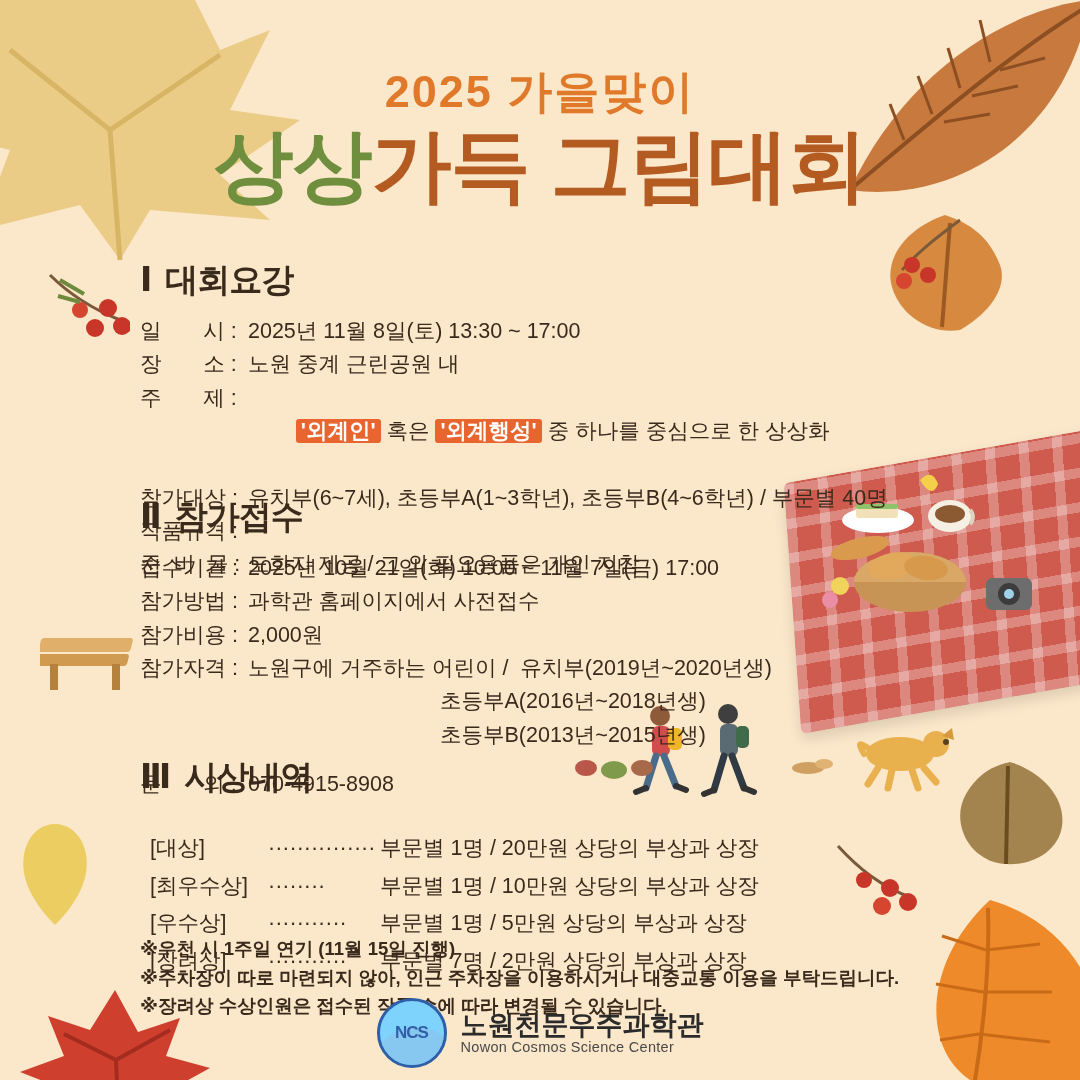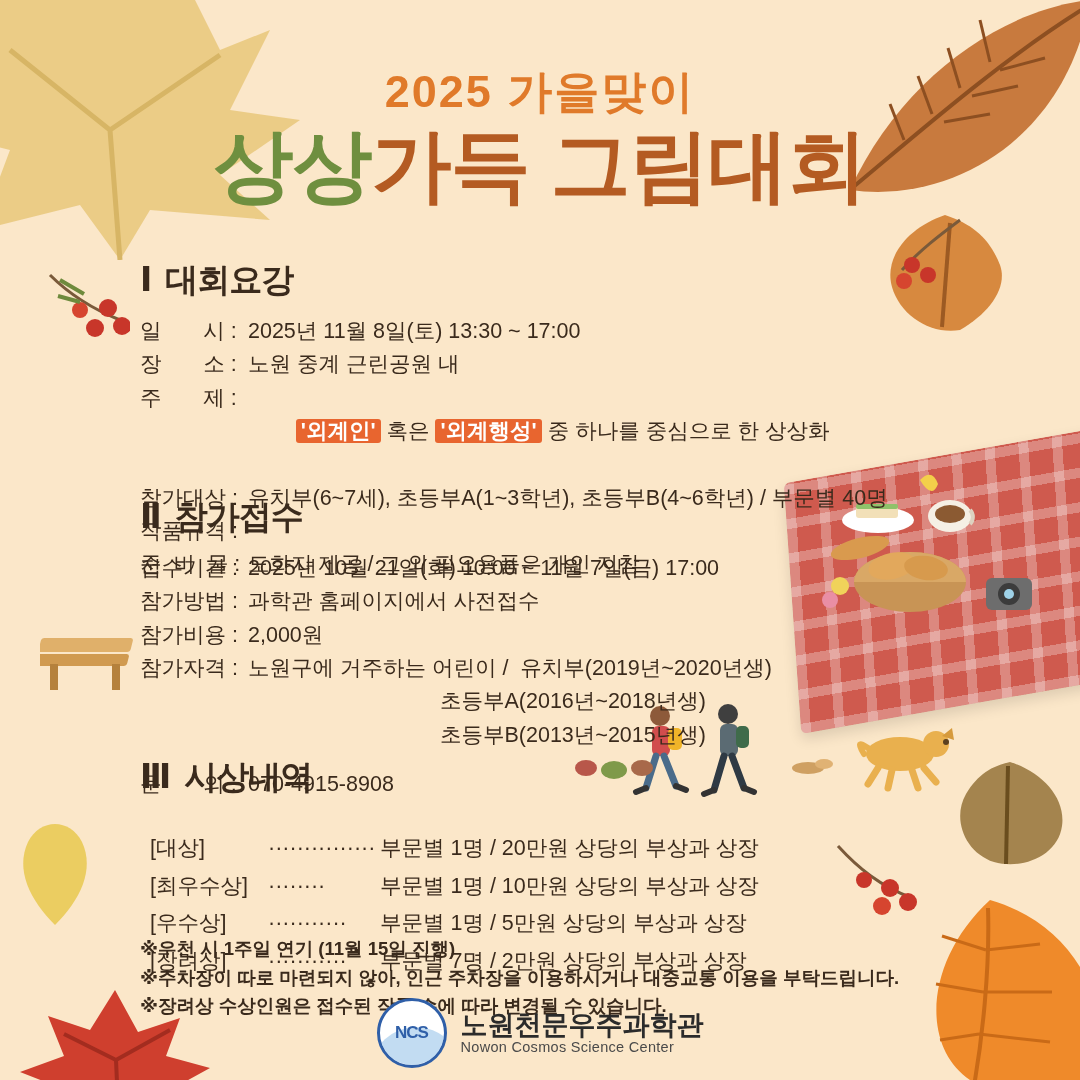--- a/index.html
+++ b/index.html
@@ -81,21 +81,21 @@
   }
 
   
   .footer{
     position:absolute;left:0;right:0;bottom:12px;
     display:flex;align-items:center;justify-content:center;gap:14px;
   }
   .logo-mark{
     width:64px;height:64px;border-radius:50%;
     border:3px solid #2f5fa8;display:flex;align-items:center;justify-content:center;
-    background:#ffffff;color:#2f5fa8;font-size:17px;font-weight:800;letter-spacing:-1px;
+    background:#7dd3fc;color:#2f5fa8;font-size:17px;font-weight:800;letter-spacing:-1px;
     position:relative;overflow:hidden;
   }
   .logo-mark:after{
     content:"";position:absolute;left:-8px;top:26px;width:88px;height:42px;
     background:#8fbfe8;border-radius:50% 50% 0 0/100% 100% 0 0;opacity:.55;
   }
   .logo-mark span{position:relative;z-index:2;}
   .logo-text-k{font-size:27px;font-weight:800;color:#2b2b2b;line-height:1.05;}
   .logo-text-e{font-size:14.5px;color:#4a4a4a;letter-spacing:.3px;}
 </style>

